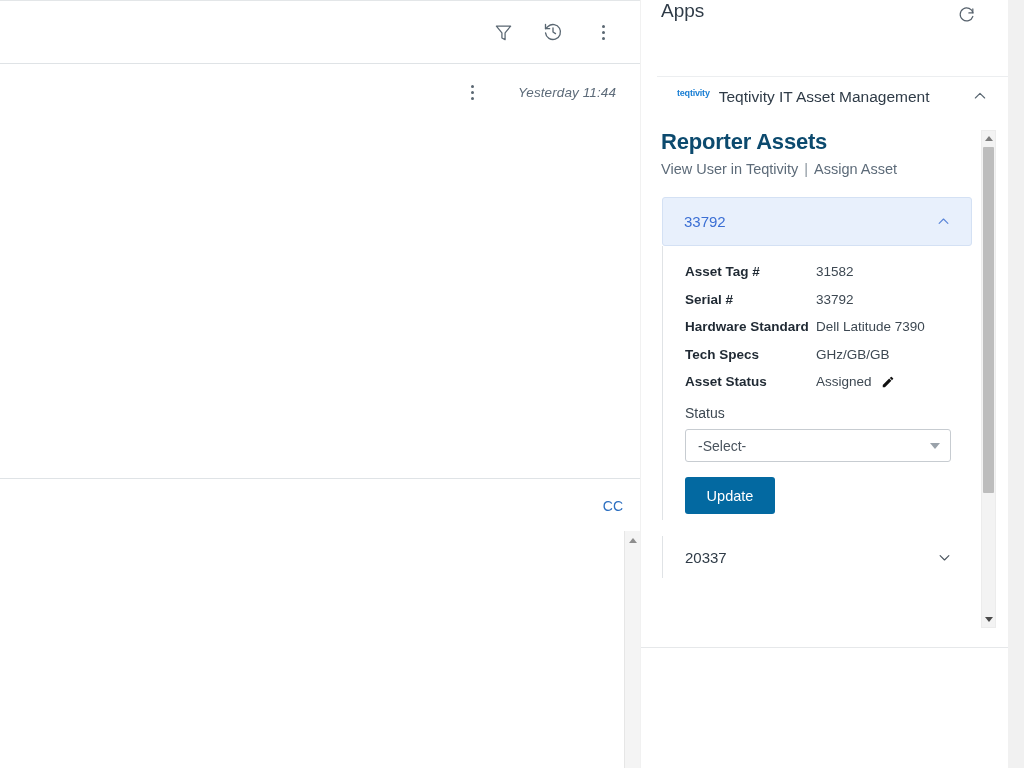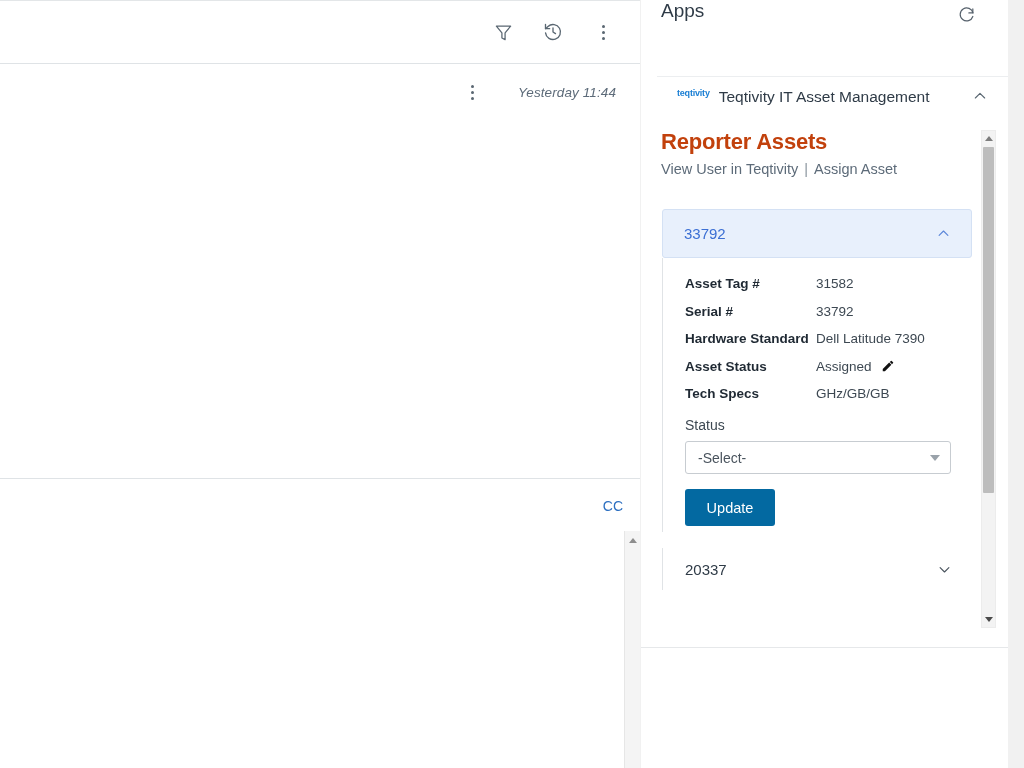--- a/index.html
+++ b/index.html
@@ -98,31 +98,31 @@
   
   .app-card {
     position: absolute; left: 0; top: 119px; width: 367px; height: 529px;
     background: #ffffff; border-bottom: 1px solid #e6e8ea;
     overflow: hidden;
   }
   .card-inner { position: absolute; left: 0; top: 0; width: 345px; height: 100%; }
 
   .assets-title {
     position: absolute; left: 20px; top: 10px;
-    font-size: 22px; font-weight: 700; color: #c2410c; letter-spacing: -.2px;
+    font-size: 22px; font-weight: 700; color: #0c4a6e; letter-spacing: -.2px;
   }
   .assets-links {
     position: absolute; left: 20px; top: 42px;
     font-size: 14.5px; color: #5d6b79;
   }
   .assets-links a { color: #5d6b79; text-decoration: none; cursor: pointer; }
   .assets-links .sep { color: #8a949e; margin: 0 6px; }
 
   .acc-wrap {
-    position: absolute; left: 21px; top: 78px; width: 310px; margin-top: 12px;
+    position: absolute; left: 21px; top: 78px; width: 310px;
   }
   .acc-head {
     height: 49px; background: #e8f0fc; border: 1px solid #d4e1f4;
     border-radius: 3px; display: flex; align-items: center;
     padding: 0 20px 0 21px; cursor: pointer;
   }
   .acc-head-label { font-size: 15px; color: #3b6fd4; }
   .acc-head .chev-sm { margin-left: auto; color: #5a86d8; display: flex; }
 
   .acc-body {
@@ -288,32 +288,32 @@
             </div>
             <div class="detail-row">
               <div class="detail-label">Serial #</div>
               <div class="detail-value">33792</div>
             </div>
             <div class="detail-row">
               <div class="detail-label">Hardware Standard</div>
               <div class="detail-value">Dell Latitude 7390</div>
             </div>
             <div class="detail-row">
+              <div class="detail-label">Tech Specs</div>
+              <div class="detail-value">GHz/GB/GB</div>
+            </div>
+            <div class="detail-row">
               <div class="detail-label">Asset Status</div>
               <div class="detail-value">Assigned</div>
               <span class="pencil">
                 <svg width="14" height="14" viewBox="0 0 24 24" fill="#111111">
                     <path d="M3 17.25V21h3.75L17.81 9.94l-3.75-3.75L3 17.25zM20.71 7.04a1 1 0 0 0 0-1.41l-2.34-2.34a1 1 0 0 0-1.41 0l-1.83 1.83 3.75 3.75 1.83-1.83z"></path>
                   </svg>
               </span>
             </div>
-            <div class="detail-row">
-              <div class="detail-label">Tech Specs</div>
-              <div class="detail-value">GHz/GB/GB</div>
-            </div>
 
             <div class="status-label">Status</div>
 
             <div class="select-box">
               <span>-Select-</span>
               <span class="select-arrow"></span>
             </div>
 
             <button class="update-btn">Update</button>
           </div>

